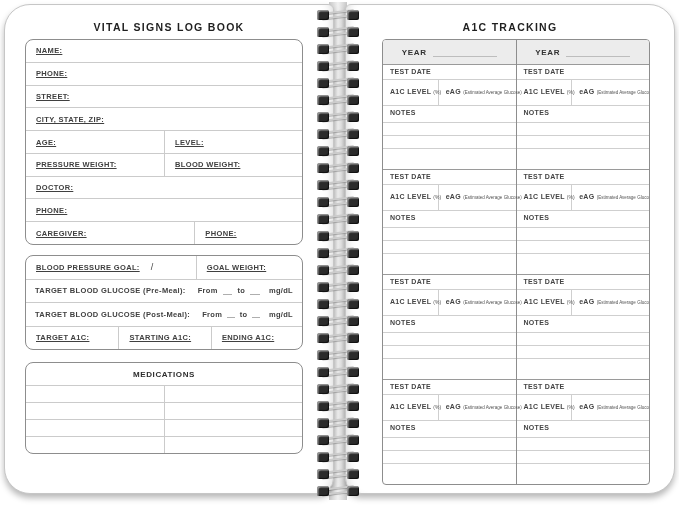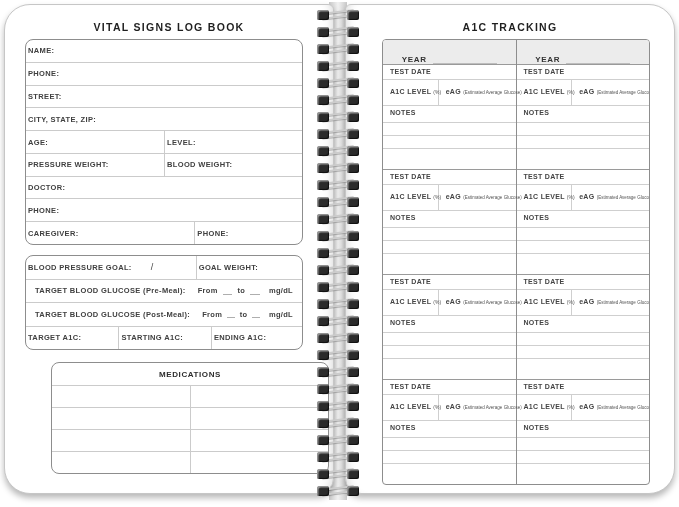--- a/index.html
+++ b/index.html
@@ -33,25 +33,25 @@
   
   .pg-title{position:absolute;top:16px;left:0;right:0;text-align:center;
         font-size:10.5px;font-weight:bold;letter-spacing:1.3px;color:#1f1f1f;}
   .lbl{font-size:7.5px;font-weight:bold;letter-spacing:.35px;color:#404040;white-space:nowrap;}
 
   
   .box{position:absolute;left:20px;width:278px;border:1.4px solid #8d8d8d;border-radius:8px;
        box-sizing:border-box;display:flex;flex-direction:column;background:#fff;overflow:hidden;}
   #profile-box{top:34px;height:206px;}
   #goals-box{top:250px;height:95px;}
-  #meds-box{top:357px;height:112px;margin-left:26px;}
+  #meds-box{top:357px;height:92px;}
   .row{flex:1;display:flex;align-items:center;border-bottom:1px solid #cbcbcb;position:relative;min-height:0;}
   .row:last-child{border-bottom:none;}
   .cell{display:flex;align-items:center;height:100%;box-sizing:border-box;position:relative;}
-  .cell .lbl{margin-left:2px;}
+  .cell .lbl{margin-left:10px;text-decoration:underline;}
   .cell + .cell{border-left:1px solid #cbcbcb;}
   .w50{width:50%}.w615{width:61.5%}.w385{width:38.5%}
   .w61{width:61%}.w39{width:39%}.w335{width:33.5%}.w33{width:33%}
   .full{width:100%}
   .slash{position:absolute;right:25%;font-size:9px;color:#444;}
   .glu .lbl{margin-left:9px;}
   .lbl2{font-size:7.5px;font-weight:bold;letter-spacing:.3px;color:#404040;}
   .glu .from{margin-left:12px;}
   .wline{width:34px;height:7px;border-bottom:1px solid #aeaeae;margin:0 5px;}
   .glu .unit{margin-left:4px;margin-right:9px;}
@@ -59,21 +59,21 @@
         border-bottom:1px solid #cbcbcb;}
   .meds-header .lbl{font-size:8px;letter-spacing:.6px;color:#2e2e2e;margin:0;}
 
   
   .a1c-table{position:absolute;left:36px;top:34px;width:268px;height:446px;
         border:1.6px solid #8d8d8d;border-radius:4px;box-sizing:border-box;
         display:flex;overflow:hidden;background:#fff;}
   .a1c-col{flex:1;display:flex;flex-direction:column;min-width:0;}
   .a1c-col.first{border-right:1.4px solid #8d8d8d;}
   .year-row{height:24px;flex:none;background:#ececec;border-bottom:1.4px solid #9a9a9a;
-        display:flex;align-items:flex-end;justify-content:center;gap:6px;}
+        display:flex;align-items:center;justify-content:center;gap:6px;}
   .year-lbl{font-size:8px;font-weight:bold;letter-spacing:.7px;color:#333;}
   .year-line{width:64px;height:9px;border-bottom:1.2px solid #bdbdbd;}
   .blocks{flex:1;display:flex;flex-direction:column;}
   .a1c-block{flex:1;display:flex;flex-direction:column;border-bottom:1.6px solid #9a9a9a;min-height:0;}
   .a1c-block:last-child{border-bottom:none;}
   .a-row{border-bottom:1px solid #cfcfcf;display:flex;align-items:flex-start;box-sizing:border-box;}
   .a-lbl{font-size:7px;font-weight:bold;letter-spacing:.3px;color:#444;padding:3px 0 0 7px;white-space:nowrap;}
   .sup{font-size:5px;font-weight:normal;color:#555;letter-spacing:0;}
   .tiny{font-size:4.5px;font-weight:normal;color:#555;letter-spacing:0;white-space:nowrap;}
   .r-test{height:15px;}

